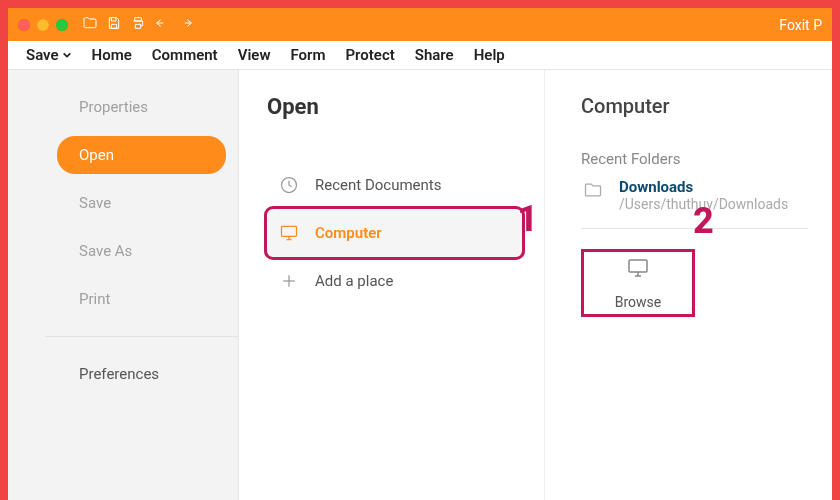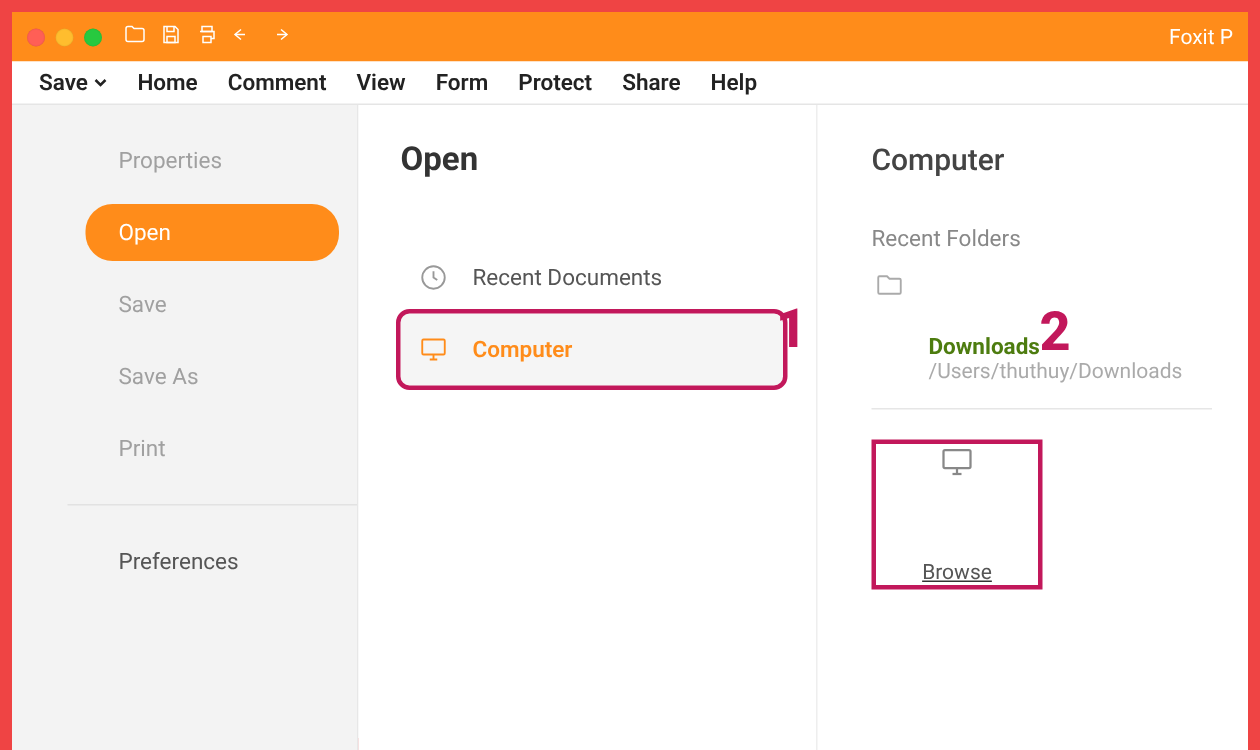--- a/index.html
+++ b/index.html
@@ -44,25 +44,25 @@
     .open-item .o-label { font-size: 15px; color: #555; }
     .open-item.selected .o-label { color: #ff8c1a; font-weight: 600; }
     .annot1 { position: absolute; top: 128px; right: 6px; font-size: 36px; font-weight: 800; color: #c2185b; }
 
     
     .rightpanel { flex: 1; padding: 24px 24px 0 36px; background: #fff; position: relative; border-left: 1px solid #eee; }
     .right-title { font-size: 20px; font-weight: 500; color: #444; margin-bottom: 32px; }
     .recent-label { font-size: 15px; color: #888; margin-bottom: 10px; }
     .recent-row { display: flex; align-items: flex-start; gap: 14px; padding-bottom: 16px; }
     .recent-row .folder-ic { width: 24px; height: 20px; stroke: #aaa; fill: none; stroke-width: 1.5; margin-top: 2px; }
-    .recent-text .rname { font-weight: 700; color: #4d7c0f; font-size: 15px; margin-top: 44px; }
+    .recent-text .rname { font-weight: 700; color: #0c4a6e; font-size: 15px; }
     .recent-text .rpath { color: #aaa; font-size: 14px; }
     .hr-recent { height: 1px; background: #e6e6e6; margin-bottom: 20px; }
 
-    .browse-box { width: 114px; height: 100px; margin-top: 6px; margin-left: 0; display: flex; flex-direction: column; align-items: center; justify-content: space-between; gap: 14px; border: 3px solid #c2185b; background: #fff; text-decoration: underline; }
+    .browse-box { width: 114px; height: 68px; margin-top: 6px; margin-left: 0; display: flex; flex-direction: column; align-items: center; justify-content: center; gap: 14px; border: 3px solid #c2185b; background: #fff; }
     .browse-box svg { width: 28px; height: 24px; stroke: #888; fill: none; stroke-width: 1.5; }
     .browse-box .blabel { font-size: 14px; color: #555; }
 
     .annot2 { position: absolute; top: 130px; left: 148px; font-size: 36px; font-weight: 800; color: #c2185b; }
   </style>
 </head>
 <body>
 
 <div class="window">
 
@@ -140,20 +140,27 @@
 
         <div class="open-item selected">
           <svg class="o-icon" viewBox="0 0 24 24">
               <rect x="3" y="4" width="18" height="12" rx="1"></rect>
               <path d="M9 20h6"></path>
               <path d="M12 16v4"></path>
             </svg>
           <span class="o-label">Computer</span>
         </div>
 
+        <div class="open-item">
+          <svg class="o-icon" viewBox="0 0 24 24">
+              <path d="M12 5v14"></path>
+              <path d="M5 12h14"></path>
+            </svg>
+          <span class="o-label">Add a place</span>
+        </div>
 
       </div>
       <div class="annot1">1</div>
     </div>
 
     <div class="rightpanel">
       <div class="right-title">Computer</div>
       <div class="recent-label">Recent Folders</div>
       <div class="recent-row">
         <svg class="folder-ic" viewBox="0 0 24 24">

